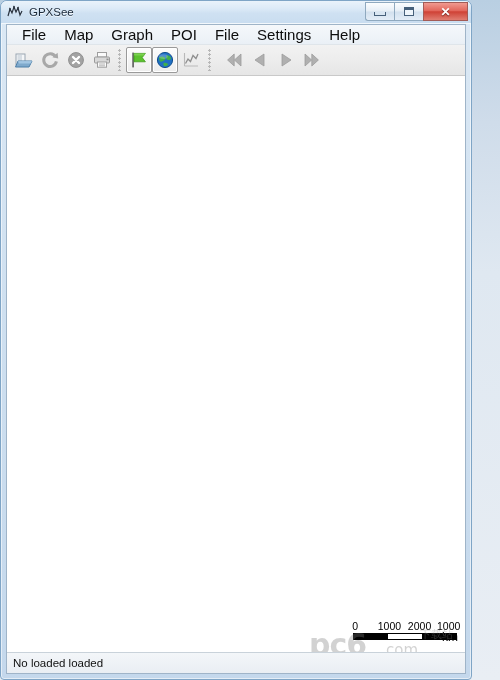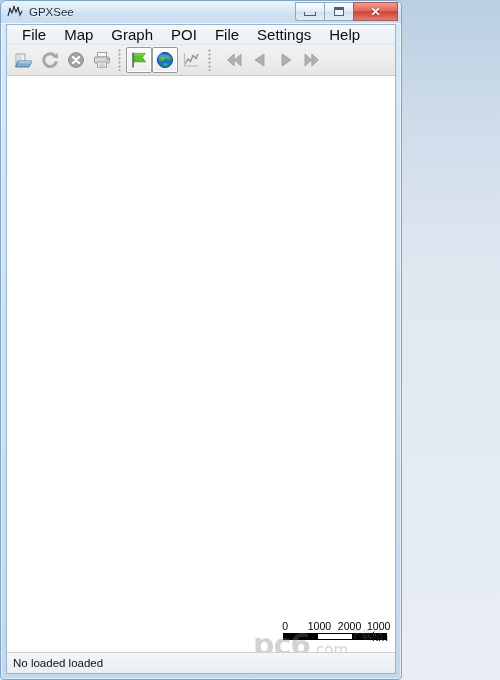--- a/index.html
+++ b/index.html
@@ -26,21 +26,21 @@
   }
   .smudge-a { left: 178px; top: -4px; width: 72px; height: 16px; background: rgba(90,95,105,.42); }
   .smudge-b { left: 262px; top: -3px; width: 66px; height: 13px; background: rgba(120,125,135,.30); }
   .smudge-c { left: 372px; top: -2px; width: 26px; height: 12px; background: rgba(150,200,150,.45); }
   .smudge-d { left: 40px;  top: -5px; width: 60px; height: 12px; background: rgba(160,170,185,.30); }
 
   
   #window {
     position: absolute;
     left: 0; top: 0;
-    width: 402px;
+    width: 472px;
     height: 680px;
     box-sizing: border-box;
     border-radius: 7px 7px 4px 4px;
     background: linear-gradient(180deg,#dce9f5 0%, #cfe0f0 45%, #c4d8ec 100%);
     border: 1px solid #7fa5c6;
     box-shadow: 0 0 0 1px rgba(255,255,255,.55) inset;
     overflow: hidden;
   }
 
   
@@ -237,21 +237,21 @@
   }
   #wm-main {
     font-size: 30px;
     font-weight: bold;
     color: #7a7a7a;
     letter-spacing: -1px;
   }
   #wm-dom {
     font-size: 15px;
     color: #7a7a7a;
-    margin-left: 1px;
+    margin-left: 15px;
   }
   #wm-cn {
     font-size: 11px;
     color: #8a8a8a;
     margin-left: 2px;
     align-self: flex-start;
   }
 
   
   #statusbar {

